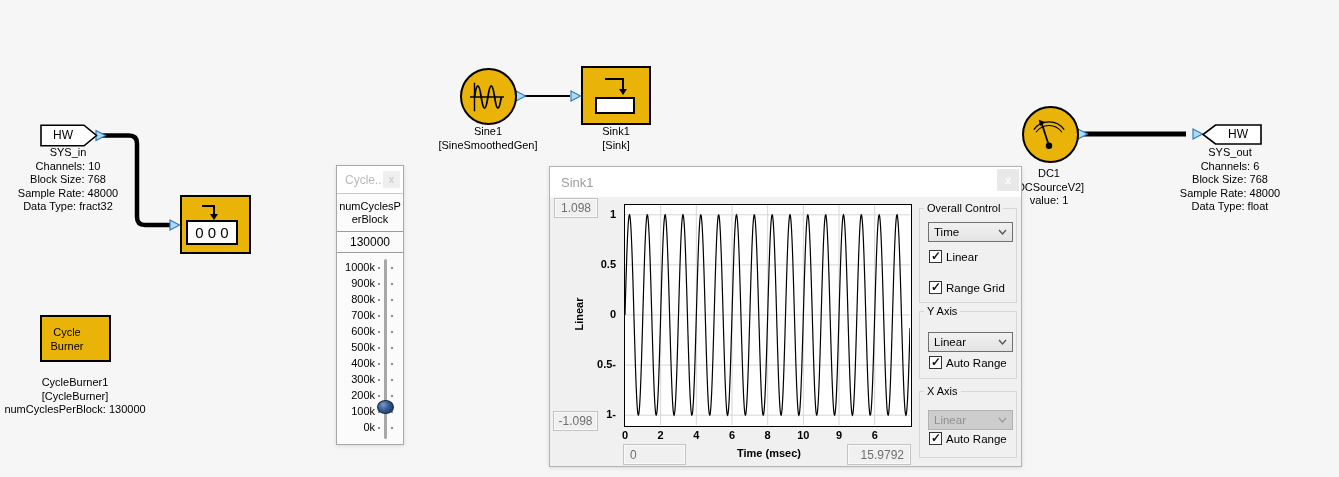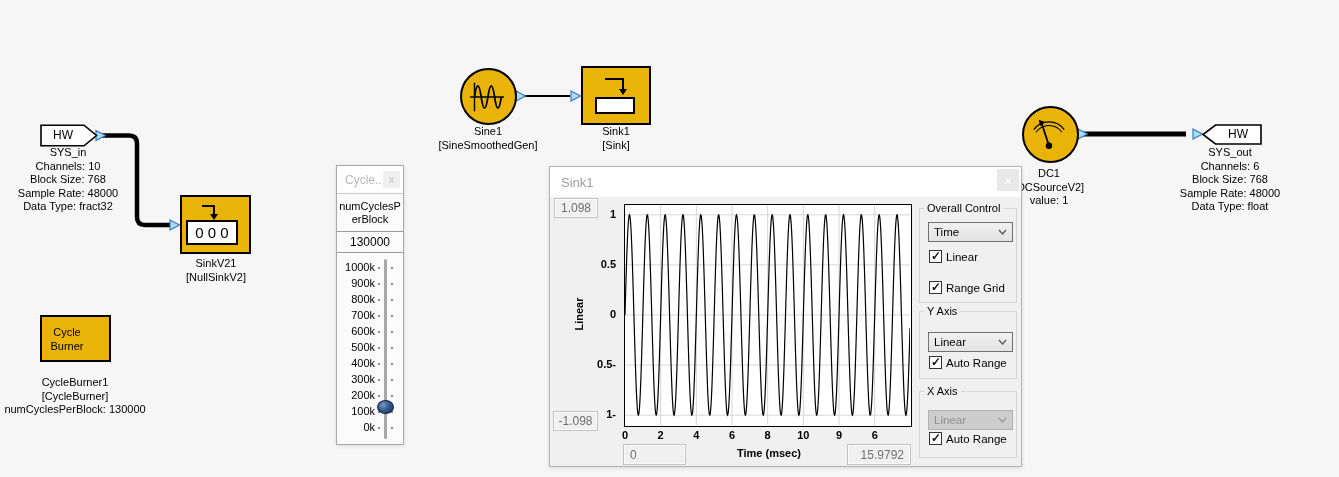--- a/index.html
+++ b/index.html
@@ -96,24 +96,20 @@
       </div>
   </div>
 
   <div class="block" style="left:180px;top:195px;width:71px;height:59px;">
     <svg width="60" height="48" viewBox="0 0 60 48">
       <path d="M20,5 H32 V13" fill="none" stroke="#000" stroke-width="2"></path>
       <polygon points="28,13 36,13 32,19" fill="#000"></polygon>
       <rect x="5" y="20" width="50" height="23" fill="#fff" stroke="#000" stroke-width="2"></rect>
       <text x="30" y="37" text-anchor="middle" font-size="15" fill="#000">0 0 0</text>
     </svg>
-  </div>
-  <div class="blabel" style="left:146px;top:257px;width:140px;">
-    <div>SinkV21</div>
-    <div>[NullSinkV2]</div>
   </div>
 
   <div class="block" style="left:40px;top:315px;width:71px;height:47px;">
     <div class="burner-text" style="width:50px;">Cycle Burner</div>
   </div>
   <div class="blabel" style="left:-5px;top:376px;width:160px;">
     <div>CycleBurner1</div>
     <div>[CycleBurner]</div>
     <div>
         <div>numCyclesPerBlock: 130000</div>

